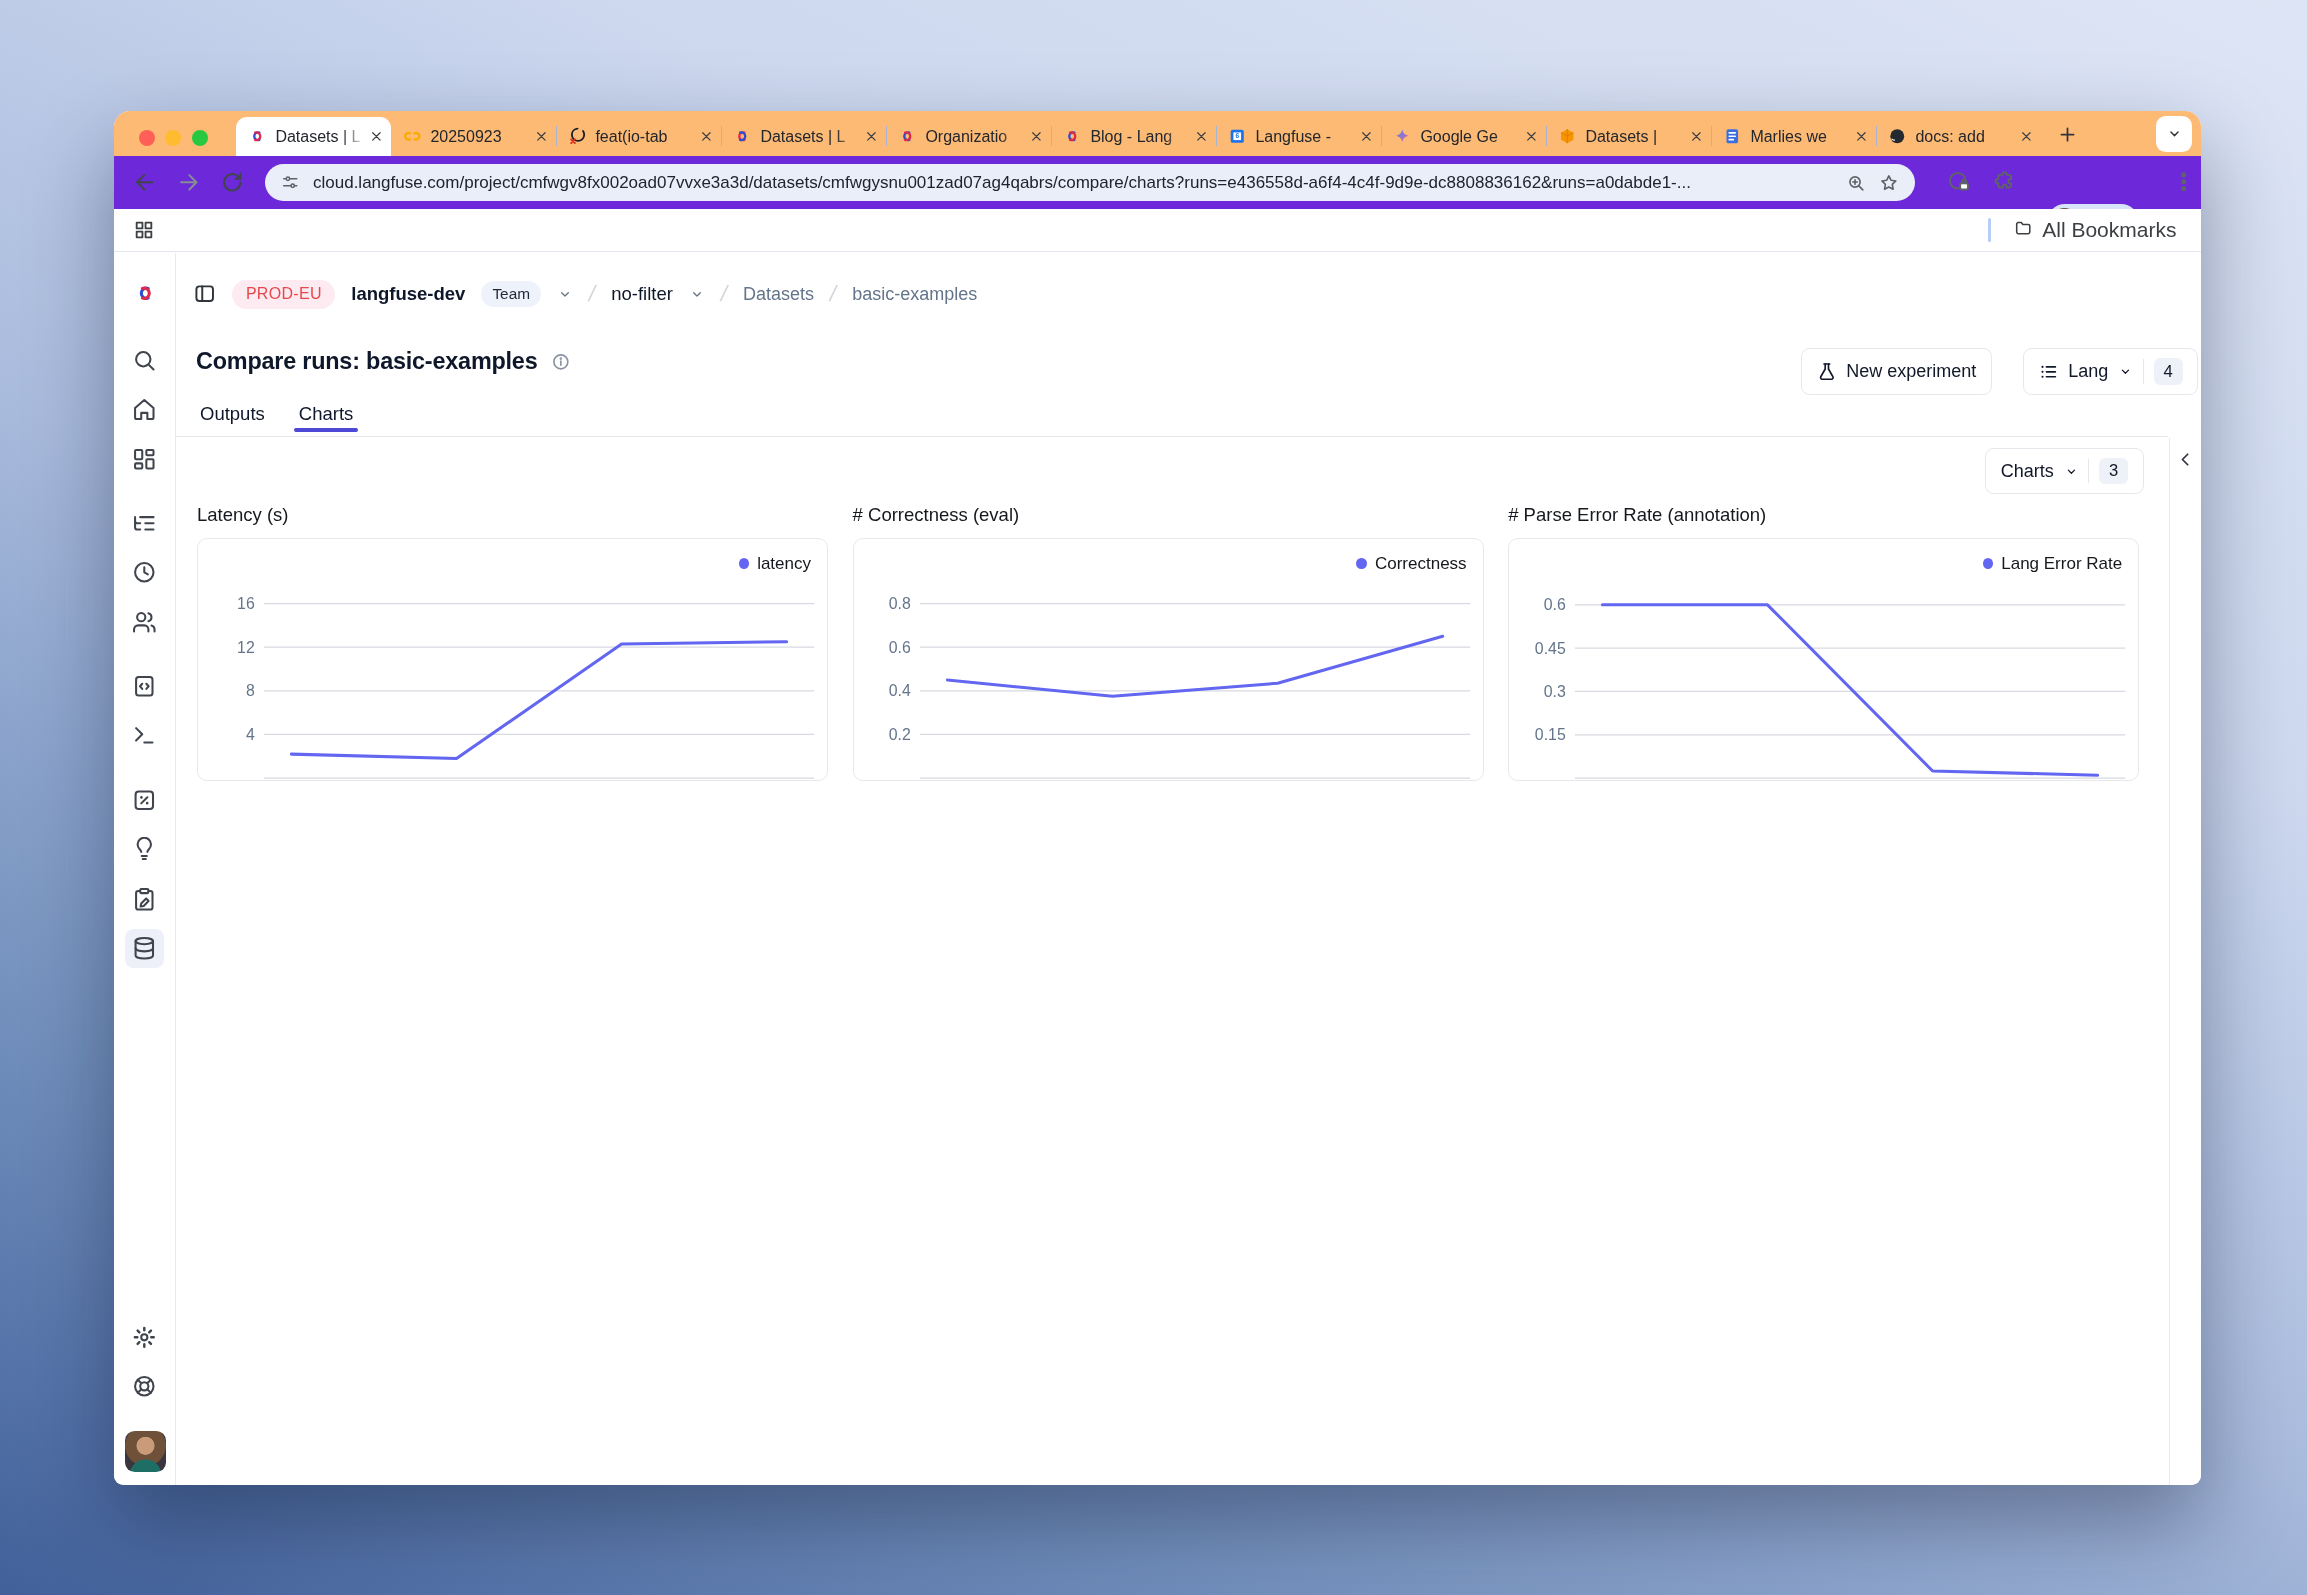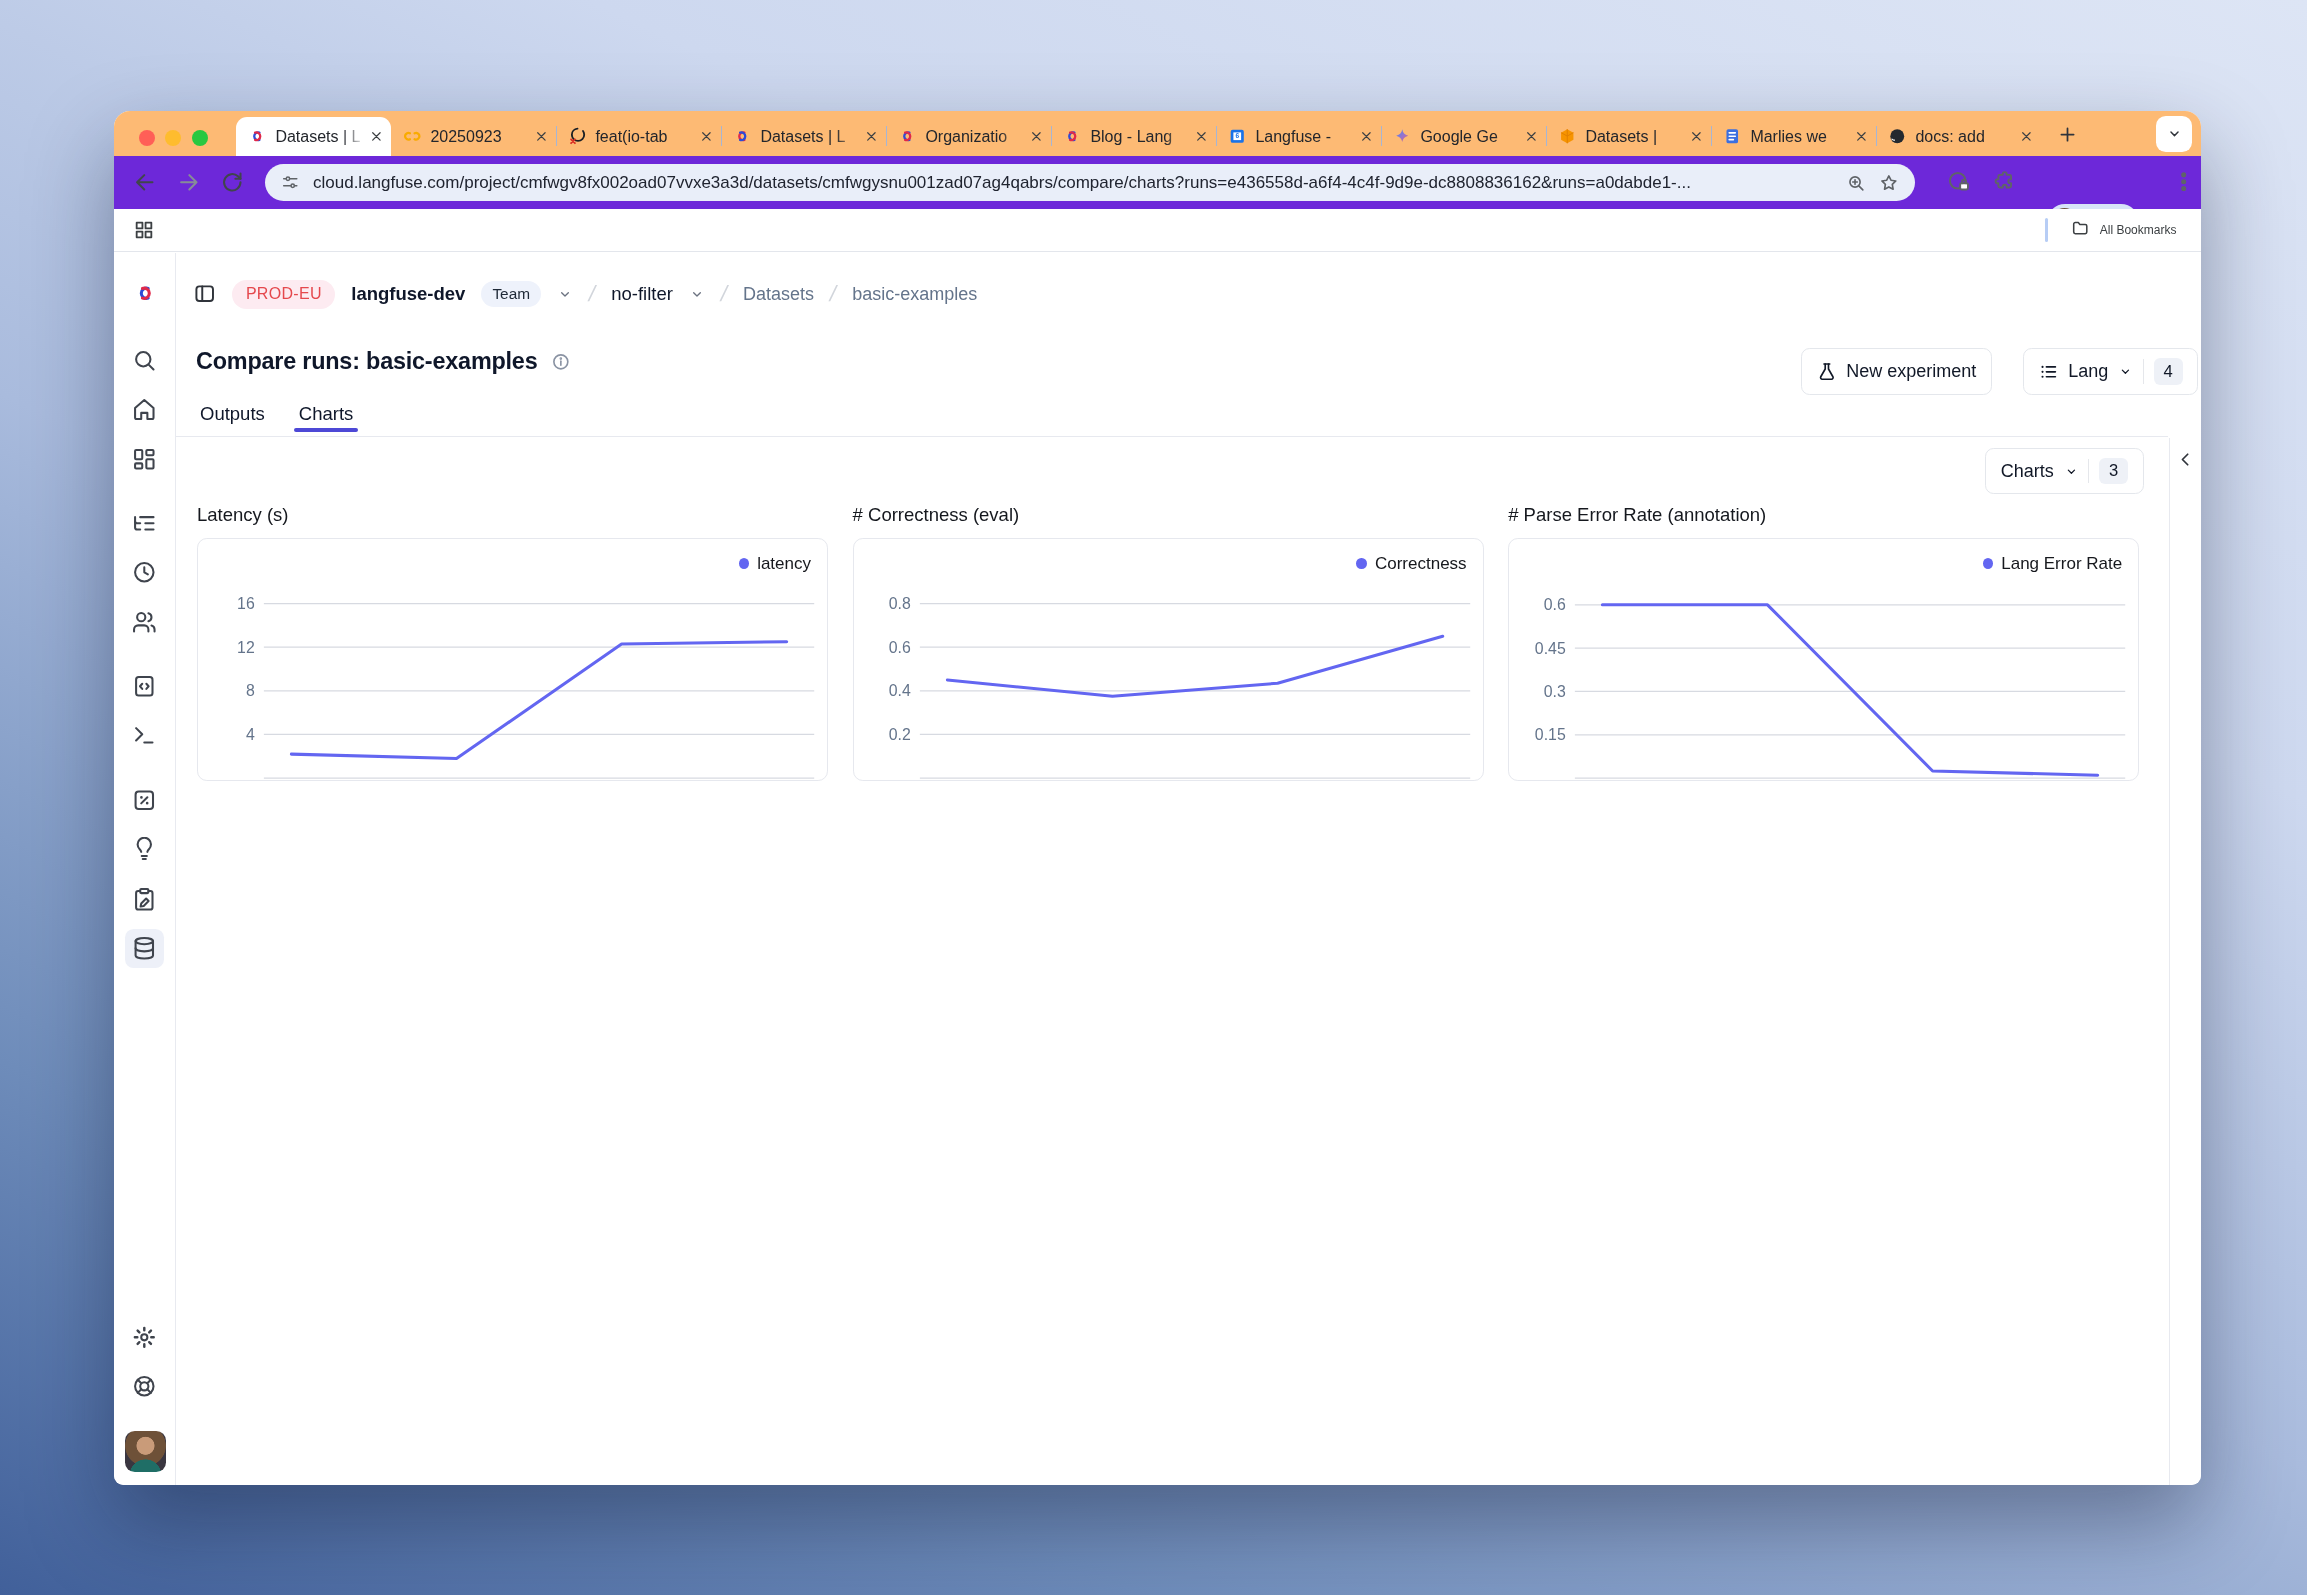--- a/index.html
+++ b/index.html
@@ -47,21 +47,21 @@
   .profile{position:absolute;left:1933px;top:8.6px;height:36px;border-radius:18px;background:#d8e4f8;
     display:flex;align-items:center;gap:8.6px;padding:0 13.5px 0 4.3px;box-sizing:border-box;margin-top:39px;}
   .pavatar{width:27px;height:27px;border-radius:50%;
     background:radial-gradient(circle at 50% 105%,#1f6e66 0 30%,rgba(0,0,0,0) 31%),
                radial-gradient(circle at 50% 38%,#c99b79 0 26%,#6e5138 28% 62%,#413a3c 64% 100%);}
   .pname{font-size:16.6px;color:#1f2430;}
   
   .bookmarks{position:absolute;top:98px;left:0;right:0;height:43px;background:#fff;border-bottom:1.2px solid #e3e6ec;box-sizing:border-box;}
   .appsgrid{position:absolute;left:18.5px;top:9.8px;color:#3c4043;}
   .appsgrid svg{width:22px;height:22px;}
-  .allbm{position:absolute;right:24.6px;top:0;height:42px;display:flex;align-items:center;gap:9.8px;color:#3c4043;font-size:12px;}
+  .allbm{position:absolute;right:24.6px;top:0;height:42px;display:flex;align-items:center;gap:9.8px;color:#3c4043;font-size:21px;}
   .bmbar{width:3.1px;height:23.4px;background:#b7cdf5;border-radius:1.8px;margin-right:13.5px;}
   .allbm .fold svg{width:18.5px;height:18.5px;}
   
   .appbody{position:absolute;top:142px;left:0;right:0;bottom:0;background:#fff;}
   .sidebar{position:absolute;left:0;top:0;width:62px;height:100%;border-right:1.2px solid #e8eaf0;box-sizing:border-box;}
   .logo{position:absolute;left:18.5px;top:28px;width:24.6px;height:24.6px;}
   .sideic{position:absolute;left:11px;width:39px;height:39px;display:flex;align-items:center;justify-content:center;color:#3f444d;}
   .sideic svg{width:24.6px;height:24.6px;}
   .sideic.active{background:#edf0f8;border-radius:8.6px;}
   .side-avatar{position:absolute;left:10.5px;width:41px;height:41px;border-radius:9.8px;

